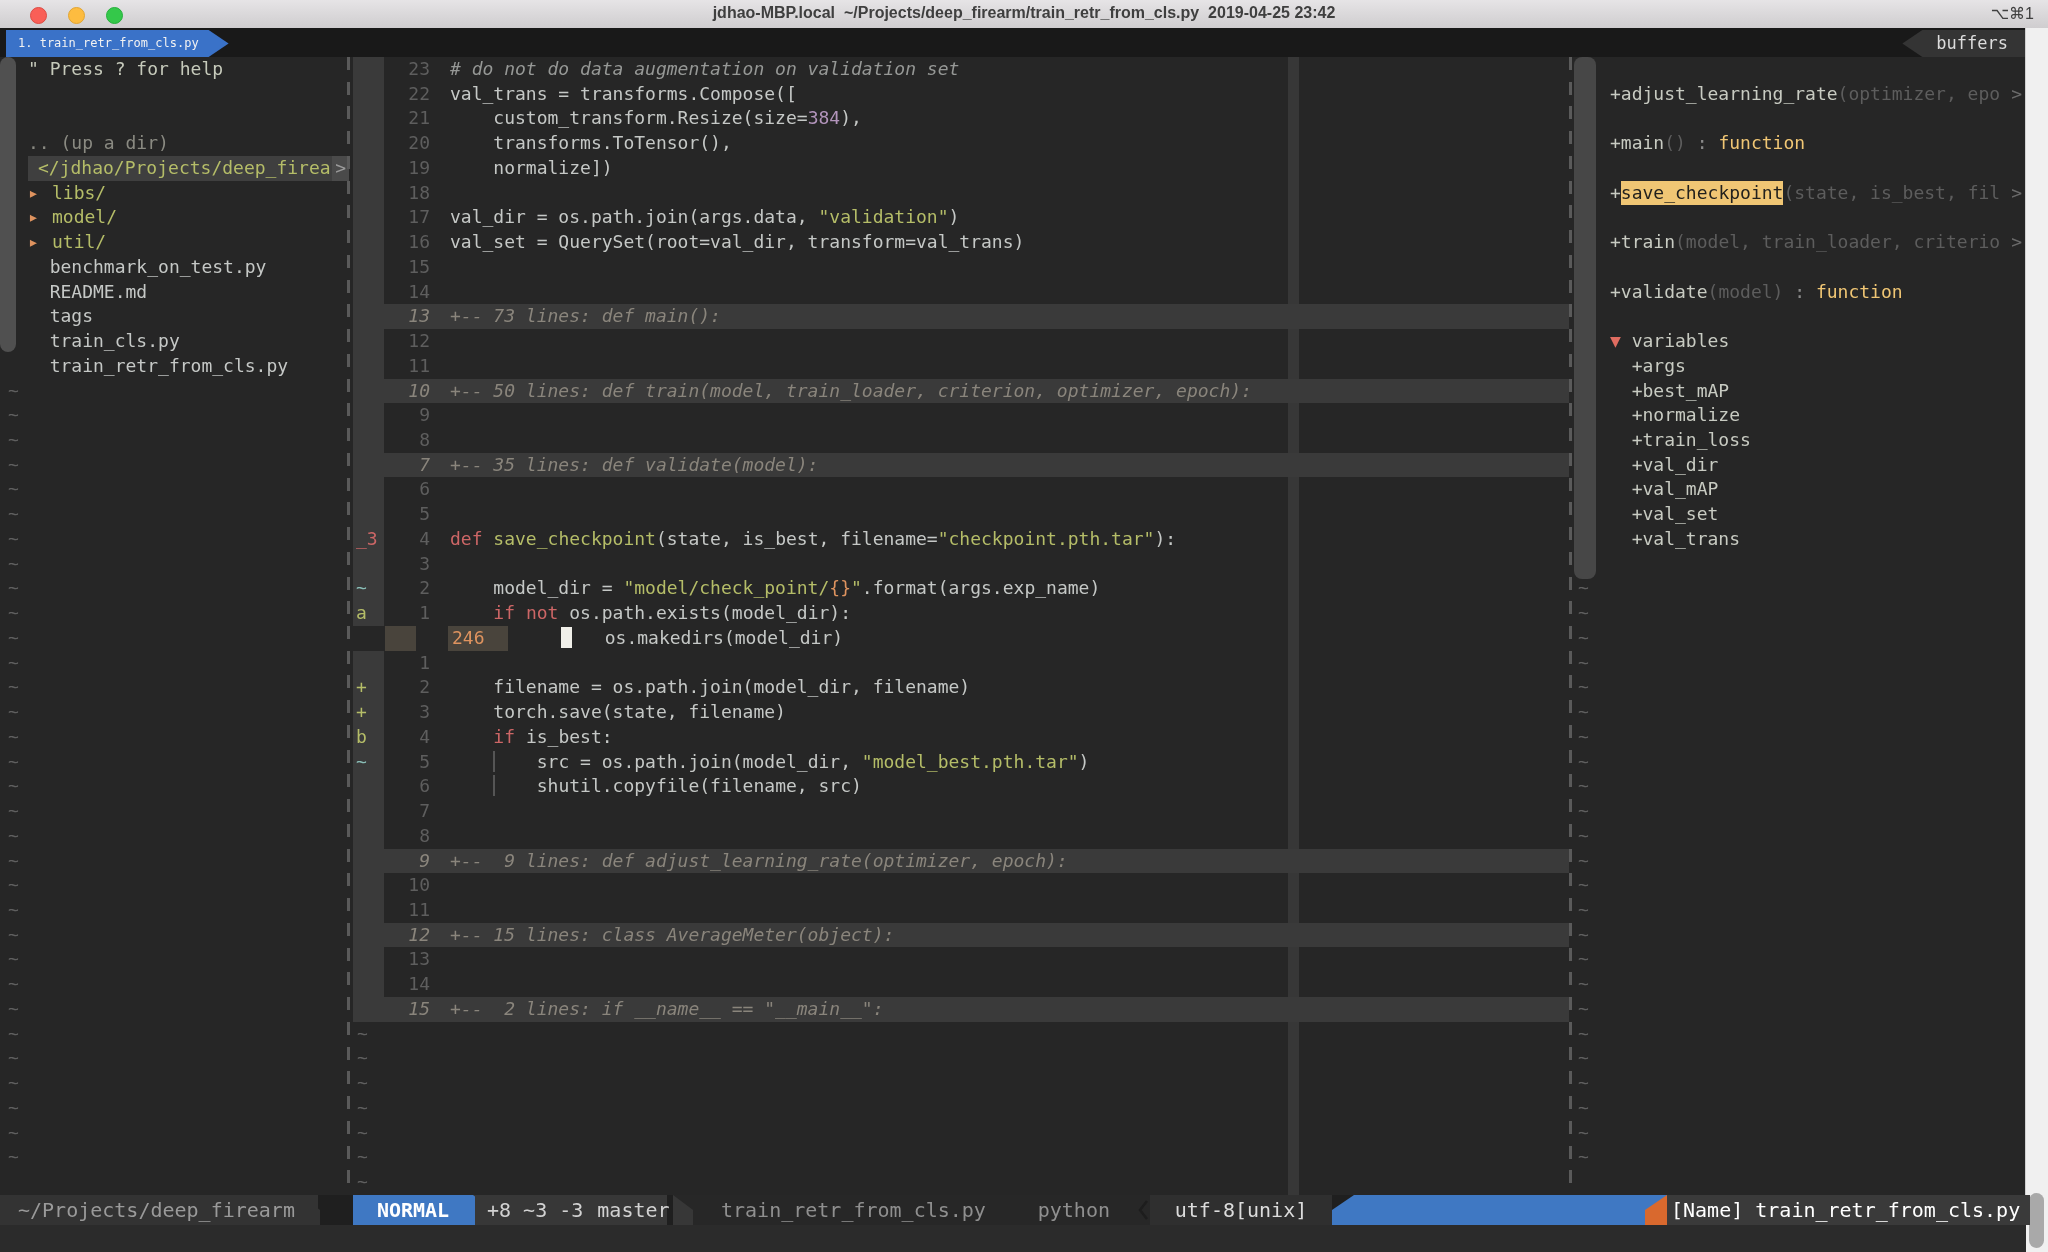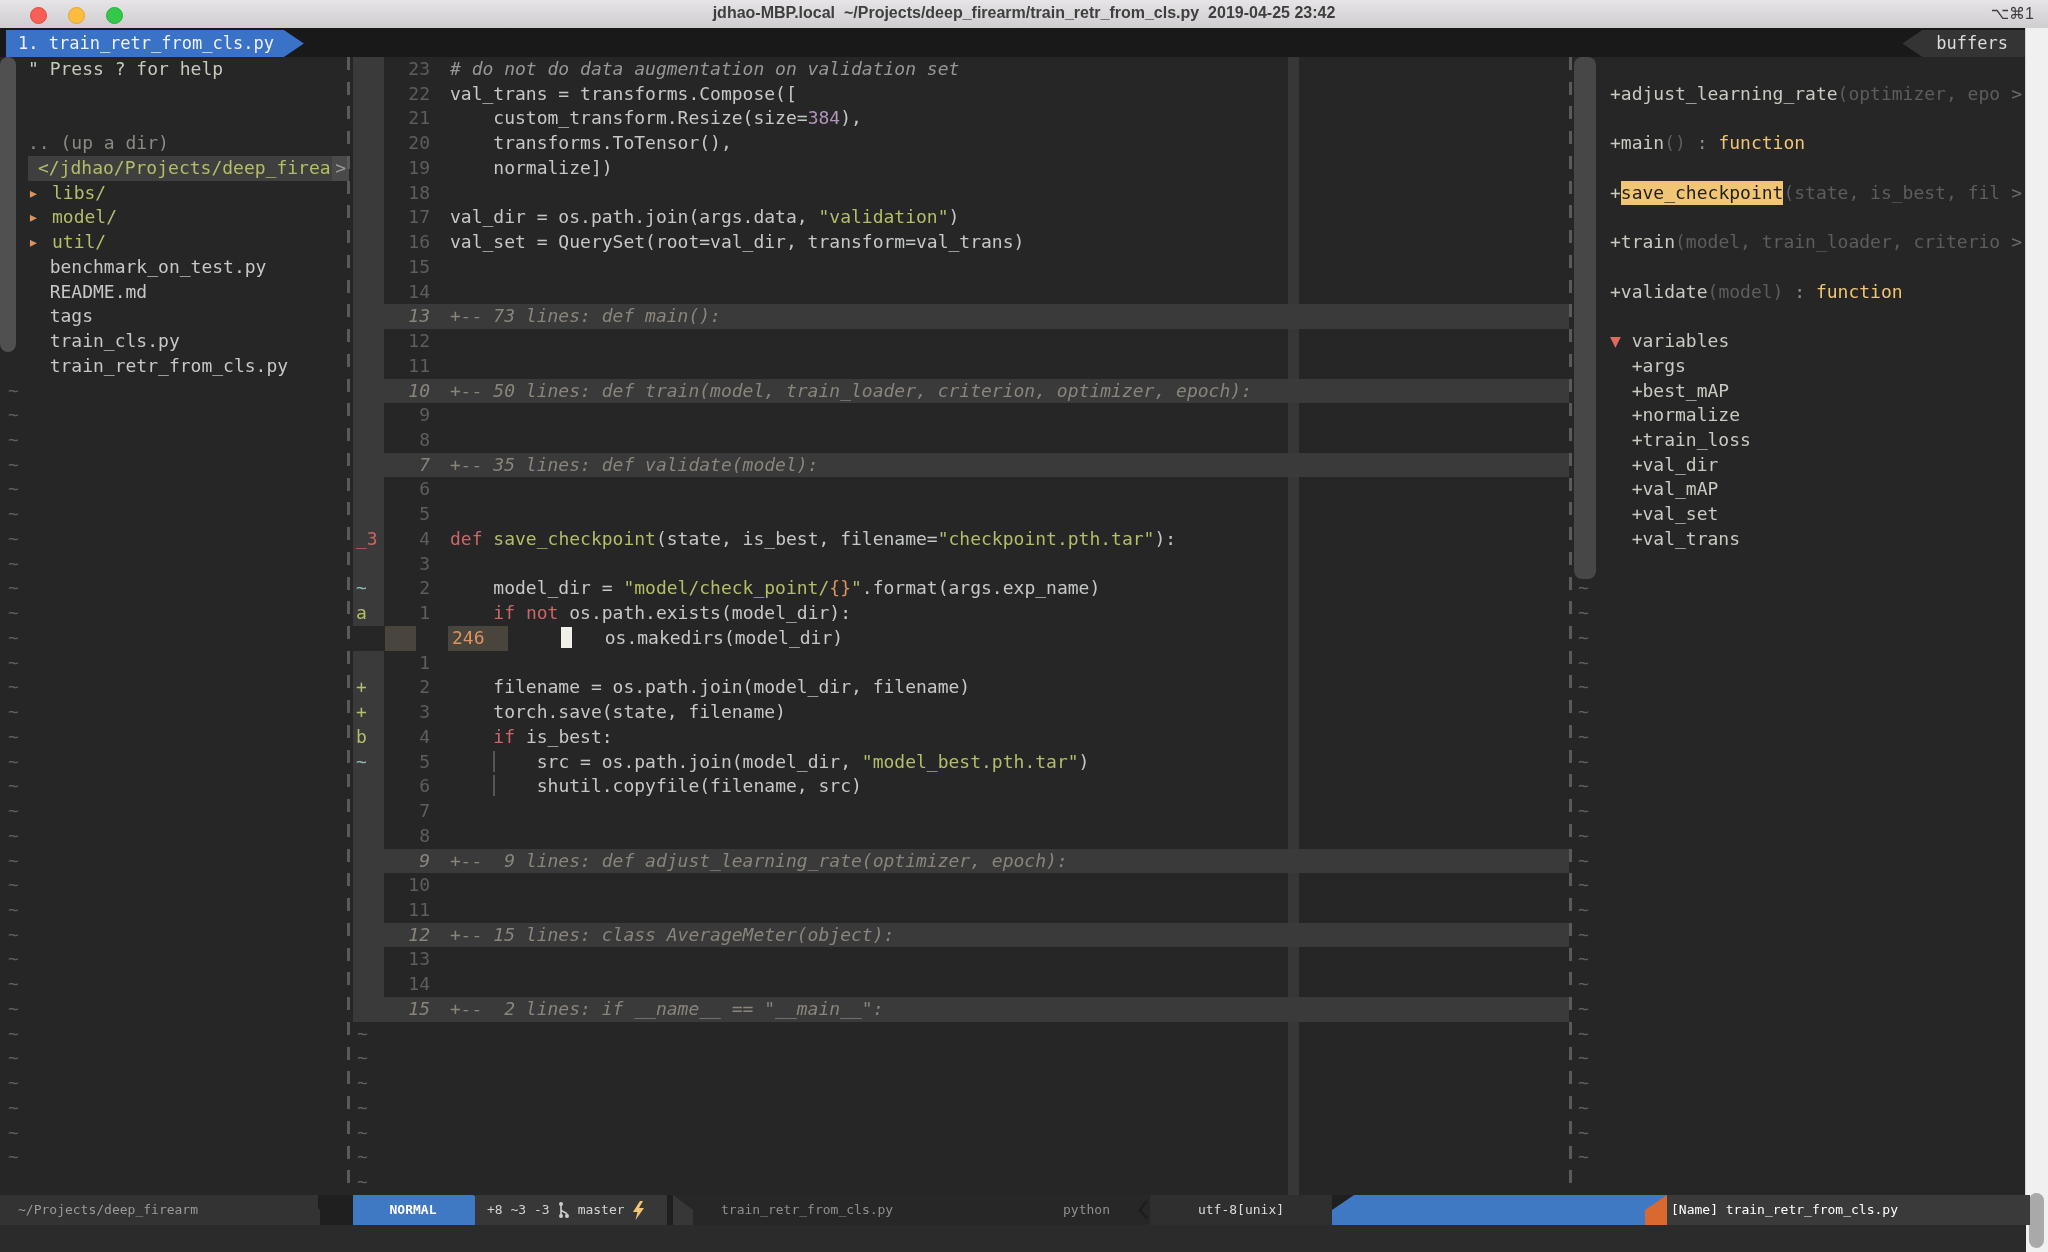--- a/index.html
+++ b/index.html
@@ -12,21 +12,21 @@
   #tl-close{left:30px;background:#f95f57;border:1px solid #dd4b43;}
   #tl-min{left:68px;background:#fdbc40;border:1px solid #e2a531;}
   #tl-zoom{left:106px;background:#34c84a;border:1px solid #24b03a;}
   #title-text{position:absolute;left:0;right:0;top:4px;text-align:center;color:#3f3f3f;
     font-family:"Liberation Sans",sans-serif;font-size:16px;font-weight:bold;white-space:pre;}
   #title-shortcut{position:absolute;right:14px;top:4px;color:#3f3f3f;
     font-family:"Liberation Sans",sans-serif;font-size:16px;}
   
   #tabline{position:absolute;left:0;top:28px;width:2048px;height:29px;background:#191919;}
   #tab1{position:absolute;left:6px;top:2px;height:27px;background:#3a72c8;color:#f2f2f2;
-    font-size:17px;line-height:27px;padding:0 30px 0 12px;
+    font-size:12px;line-height:27px;padding:0 30px 0 12px;
     clip-path:polygon(0 0,calc(100% - 20px) 0,100% 50%,calc(100% - 20px) 100%,0 100%);}
   #buffers-seg{position:absolute;right:22px;top:2px;height:27px;background:#343434;color:#dcdcdc;
     font-size:17px;line-height:27px;padding:0 18px 0 34px;
     clip-path:polygon(0 50%,20px 0,100% 0,100% 100%,20px 100%);}
   
   #workspace{position:absolute;left:0;top:57px;width:2048px;height:1138px;background:#262626;}
   .pane{position:absolute;top:0;height:1138px;overflow:hidden;}
   #nerdtree{left:0;width:349px;}
   #codewin{left:353px;width:1216px;}
   #tagbar{left:1574px;width:452px;}
@@ -70,21 +70,21 @@
   .tb-row.tilde{padding-left:4px;}
   .tb-trunc{position:absolute;right:4px;top:0;color:#6a6a6a;}
   .t-tn{color:#c8cbc2;} .t-sig{color:#5d5d5d;} .t-sigl{color:#8a8a8a;}
   .t-y{color:#f0c674;} .t-tri{color:#e06c60;}
   .t-sel{background:#f0c674;color:#22211d;}
   
   #macscroll{position:absolute;right:0;top:28px;width:22px;height:1224px;background:#f0f0f0;border-left:1px solid #d0d0d0;}
   #macscroll-thumb{position:absolute;left:3px;width:15px;top:1165px;height:55px;background:#a9a9a9;border-radius:8px;}
   
   #statusline{position:absolute;left:0;top:1195px;width:2026px;height:30px;background:#1f1f1f;
-    font-size:13px;line-height:30px;white-space:pre;}
+    font-size:20px;line-height:30px;white-space:pre;}
   .seg{position:absolute;top:0;height:30px;}
   #sl-nerd{left:0;width:300px;background:#333;color:#9a9a9a;padding-left:18px;}
   #sl-nerd-arrow{left:300px;border-top:15px solid rgba(0,0,0,0);border-bottom:15px solid rgba(0,0,0,0);border-left:20px solid #333;width:0;}
   #sl-mode{left:353px;width:120px;background:#3f78c3;color:#fff;font-weight:bold;text-align:center;}
   #sl-mode-arrow{left:473px;border-top:15px solid rgba(0,0,0,0);border-bottom:15px solid rgba(0,0,0,0);border-left:20px solid #3f78c3;width:0;background:#373737;}
   #sl-git{left:475px;width:180px;background:#373737;color:#d2d2d2;display:flex;align-items:center;padding-left:12px;gap:7px;}
   #sl-git-arrow{left:673px;border-top:15px solid rgba(0,0,0,0);border-bottom:15px solid rgba(0,0,0,0);border-left:20px solid #373737;width:0;background:#272727;}
   #sl-center{left:693px;width:457px;background:#272727;color:#8f8f8f;display:flex;}
   #sl-file{padding-left:28px;}
   #sl-ft{margin-left:auto;padding-right:26px;}

